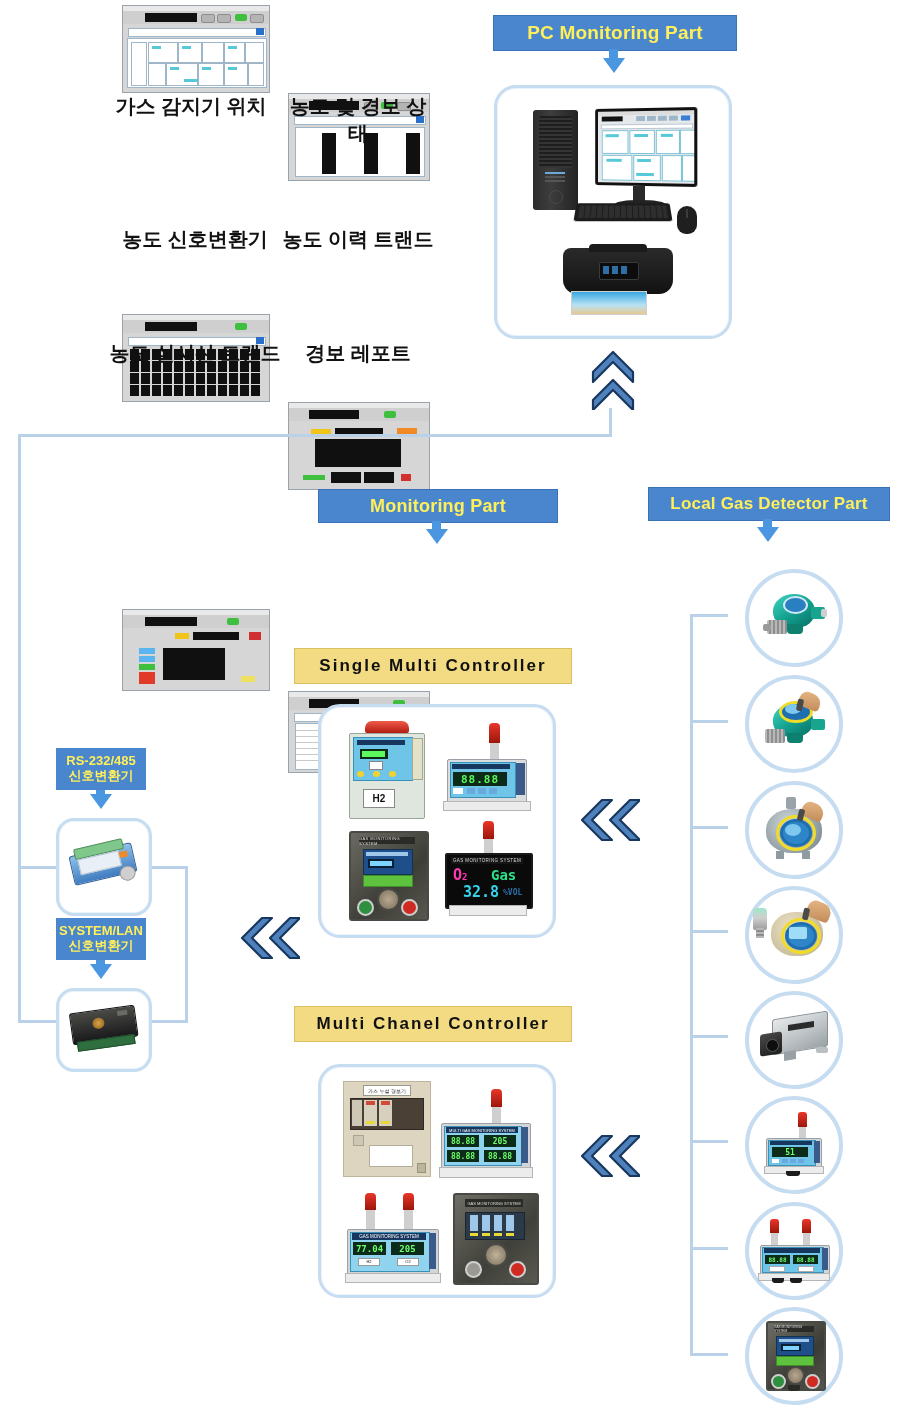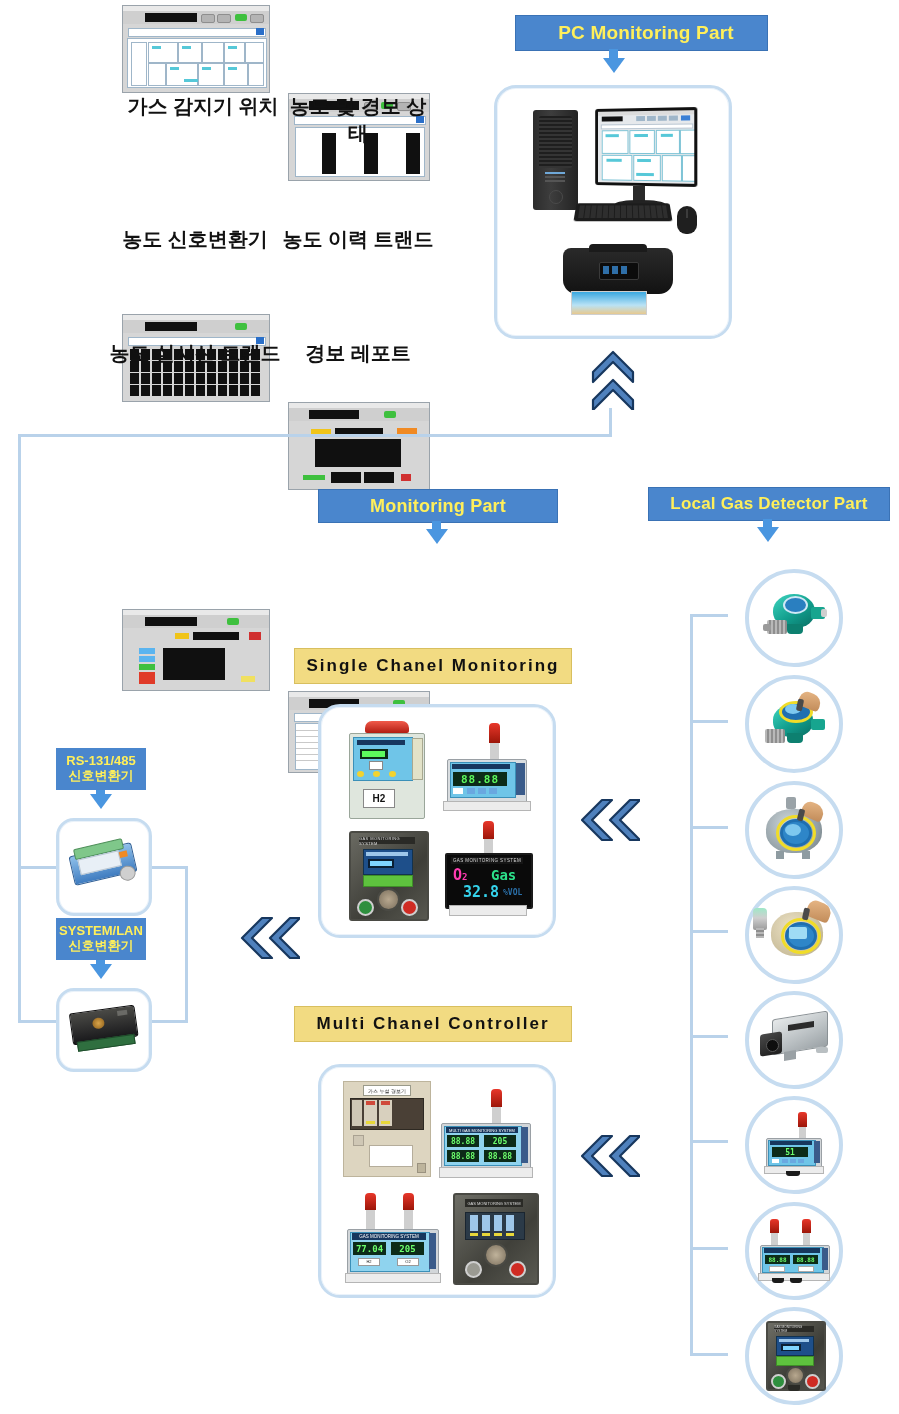--- a/index.html
+++ b/index.html
@@ -98,21 +98,21 @@
     <div class="wbox" style="left:120px;top:24px;width:14px;height:21px;"></div>
     <div class="cyan" style="left:24px;top:7px;width:9px;height:3px;"></div>
     <div class="cyan" style="left:54px;top:7px;width:9px;height:3px;"></div>
     <div class="cyan" style="left:100px;top:7px;width:9px;height:3px;"></div>
     <div class="cyan" style="left:42px;top:28px;width:9px;height:3px;"></div>
     <div class="cyan" style="left:74px;top:28px;width:9px;height:3px;"></div>
     <div class="cyan" style="left:100px;top:28px;width:9px;height:3px;"></div>
     <div class="cyan" style="left:56px;top:40px;width:14px;height:3px;"></div>
   </div>
 </div>
-<div class="thumb-cap abs" style="left:120px;top:93px;width:166px;font-size:20px;">가스 감지기 위치</div>
+<div class="thumb-cap abs" style="left:108px;top:93px;width:166px;font-size:20px;">가스 감지기 위치</div>
 
 <div class="abs thumb" style="left:288px;top:5px;width:140px;height:86px;">
   <div class="tbar"></div>
   <div class="tbar2"></div>
   <div class="blackbar" style="left:20px;top:7px;width:50px;height:9px;"></div>
   <div class="grn" style="left:92px;top:8px;width:12px;height:7px;border-radius:2px;"></div>
   <div class="gry" style="left:75px;top:8px;width:12px;height:7px;border-radius:2px;"></div>
   <div class="gry" style="left:108px;top:8px;width:12px;height:7px;border-radius:2px;"></div>
   <div class="wbox" style="left:5px;top:22px;width:130px;height:7px;"></div>
   <div class="blu" style="left:127px;top:22px;width:8px;height:7px;"></div>
@@ -232,21 +232,21 @@
     <div style="position:absolute;left:0;top:18px;width:128px;height:1px;background:#c9c9c9;"></div>
     <div style="position:absolute;left:0;top:24px;width:128px;height:1px;background:#c9c9c9;"></div>
     <div style="position:absolute;left:0;top:30px;width:128px;height:1px;background:#c9c9c9;"></div>
     <div style="position:absolute;left:0;top:36px;width:128px;height:1px;background:#c9c9c9;"></div>
     <div style="position:absolute;left:42px;top:0;width:1px;height:45px;background:#c9c9c9;"></div>
     <div style="position:absolute;left:85px;top:0;width:1px;height:45px;background:#c9c9c9;"></div>
   </div>
 </div>
 <div class="thumb-cap abs" style="left:288px;top:340px;width:140px;font-size:20px;">경보 레포트</div>
 
-<div class="abs banner" style="left:515px;top:15px;width:242px;height:34px;font-size:19px;padding-left:9px;">
+<div class="abs banner" style="left:493px;top:15px;width:242px;height:34px;font-size:19px;">
   <span>PC Monitoring Part</span>
 </div>
 <div class="abs dn-stem" style="left:609px;top:49px;height:11px;"></div>
 <div class="abs dn-arrow" style="left:603px;top:58px;"></div>
 
 <div class="abs panel" style="left:494px;top:85px;width:232px;height:248px;">
 
   <div class="dev" style="left:36px;top:22px;width:45px;height:100px;background:linear-gradient(90deg,#2c2c2c,#3d3d3d 40%,#232323);border-radius:3px;">
     <div style="position:absolute;left:6px;top:6px;width:33px;height:52px;background:repeating-linear-gradient(180deg,#1e1e1e 0 2px,#343434 2px 4px);border-radius:2px;"></div>
     <div style="position:absolute;left:12px;top:62px;width:20px;height:2px;background:#6fa8d8;"></div>
@@ -319,21 +319,21 @@
 <div class="abs ln lnv" style="left:185px;top:866px;height:156px;"></div>
 <div class="abs ln lnh" style="left:144px;top:1020px;width:44px;"></div>
 
 <div class="abs banner" style="left:318px;top:489px;width:238px;height:32px;font-size:18px;">
   <span>Monitoring Part</span>
 </div>
 <div class="abs dn-stem" style="left:432px;top:521px;height:10px;"></div>
 <div class="abs dn-arrow" style="left:426px;top:529px;"></div>
 
 <div class="abs banner-yellow" style="left:294px;top:648px;width:276px;height:34px;font-size:17px;">
-  <span>Single  Chanel  Monitoring</span>
+  <span>Single  Multi  Controller</span>
 </div>
 
 <div class="abs panel" style="left:318px;top:704px;width:232px;height:228px;">
 
   <div class="dev" style="left:28px;top:22px;width:74px;height:88px;">
     <div style="position:absolute;left:16px;top:-8px;width:44px;height:12px;background:linear-gradient(180deg,#f05a4a,#b21d12);border-radius:7px 7px 2px 2px;"></div>
     <div style="position:absolute;left:0;top:4px;width:74px;height:84px;background:#dfe6dd;border:1px solid #9aa69a;border-radius:2px;"></div>
     <div style="position:absolute;left:4px;top:8px;width:58px;height:42px;background:#6fc5e8;border:1px solid #3b90b8;"></div>
     <div style="position:absolute;left:8px;top:11px;width:48px;height:5px;background:#17375e;"></div>
     <div style="position:absolute;left:11px;top:20px;width:28px;height:10px;background:#0c2b18;"></div>
@@ -498,21 +498,21 @@
 </div>
 
 <div class="chev" style="left:578px;top:1132px;">
   <svg width="62" height="48" viewBox="0 0 62 48">
     <polygon points="24,4 34,4 14,24 34,44 24,44 4,24" fill="#4f81bd" stroke="#17375e" stroke-width="2.2" stroke-linejoin="round"></polygon>
     <polygon points="52,4 62,4 42,24 62,44 52,44 32,24" fill="#4f81bd" stroke="#17375e" stroke-width="2.2" stroke-linejoin="round"></polygon>
   </svg>
 </div>
 
 <div class="abs banner-kr" style="left:56px;top:748px;width:90px;height:42px;font-size:13px;">
-  <span>RS-131/485</span>
+  <span>RS-232/485</span>
   <span>신호변환기</span>
 </div>
 <div class="abs dn-stem" style="left:96px;top:790px;height:6px;"></div>
 <div class="abs dn-arrow" style="left:90px;top:794px;"></div>
 
 <div class="abs panel" style="left:56px;top:818px;width:90px;height:92px;border-radius:18px;">
   <div class="dev" style="left:12px;top:22px;width:64px;height:42px;transform:rotate(-13deg);">
     <div style="position:absolute;left:0;top:6px;width:62px;height:28px;background:linear-gradient(180deg,#8fc0ea,#3f7cc0);border:1px solid #2f5f96;border-radius:3px;"></div>
     <div style="position:absolute;left:6px;top:0px;width:48px;height:9px;background:#7fc78a;border:1px solid #4f8f5a;border-radius:2px;"></div>
     <div style="position:absolute;left:8px;top:11px;width:40px;height:14px;background:#e8eff6;border:1px solid #b9c6d2;"></div>

